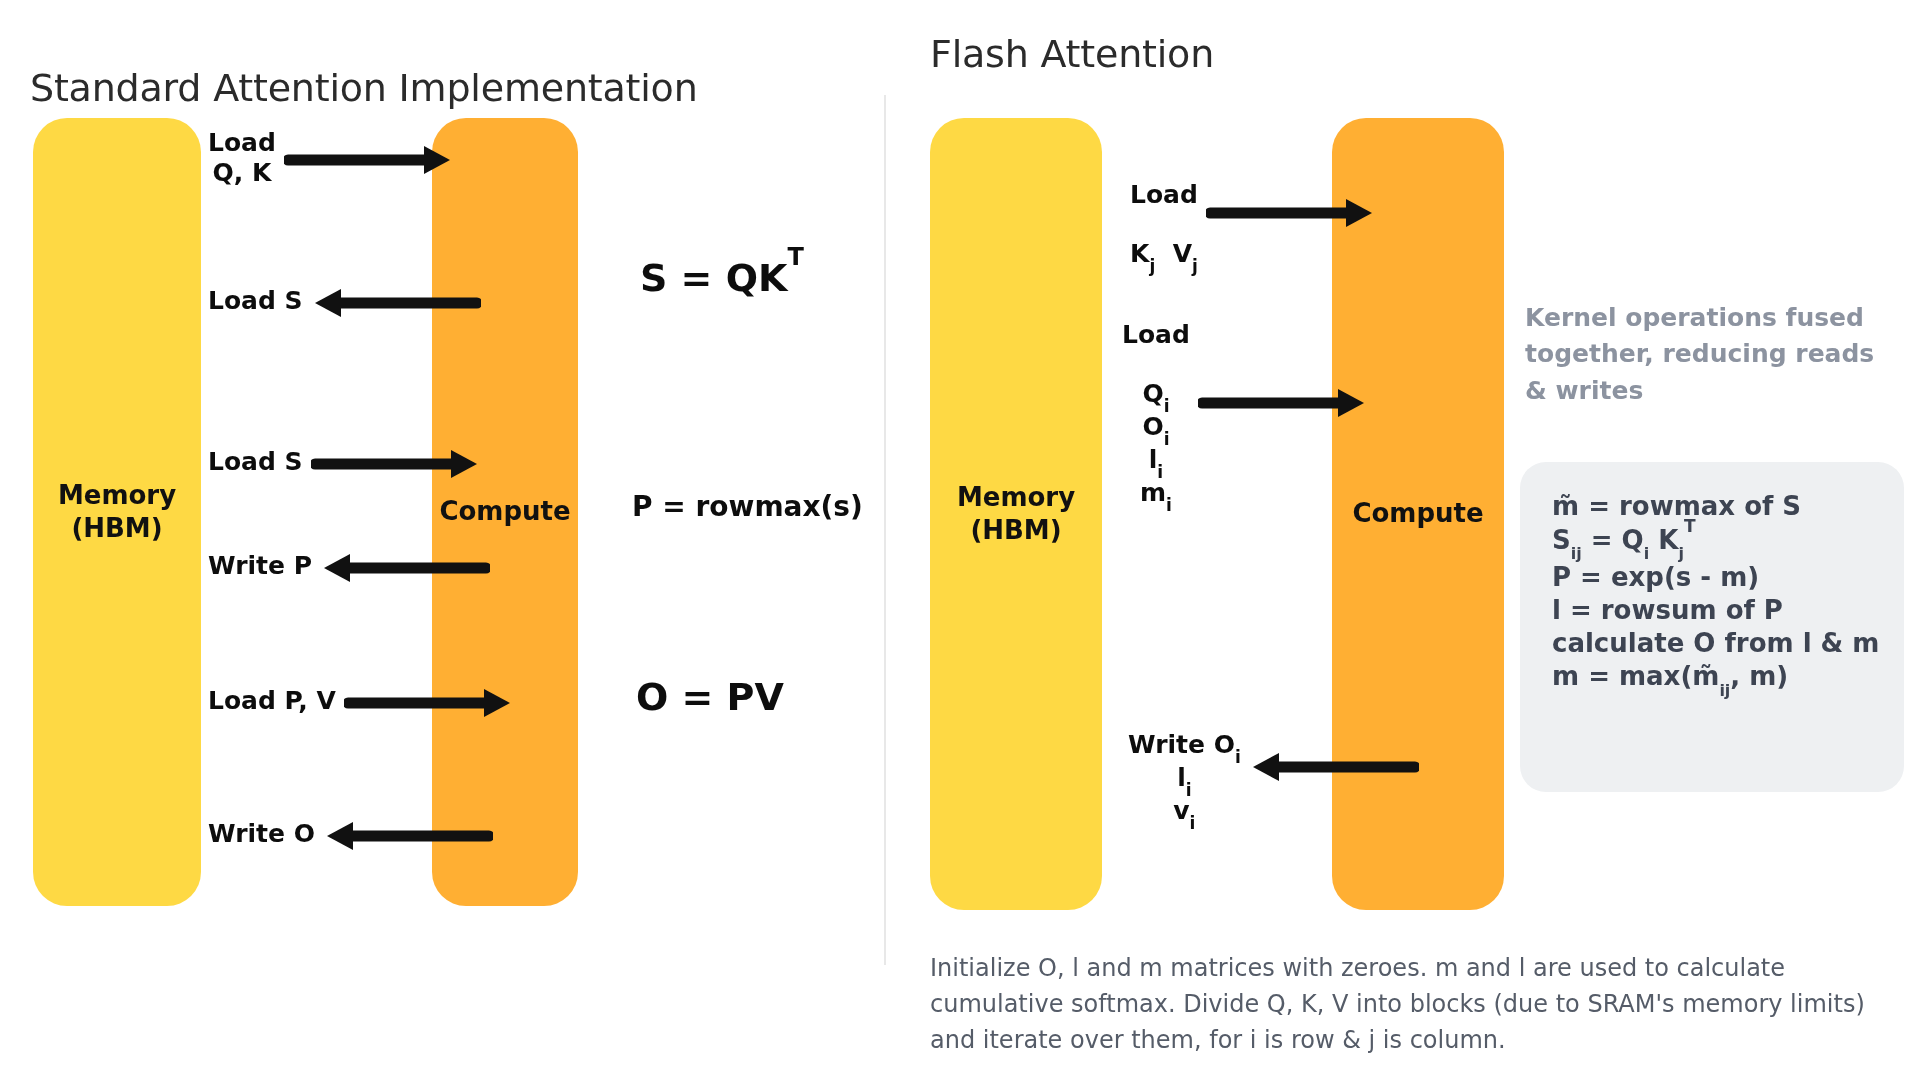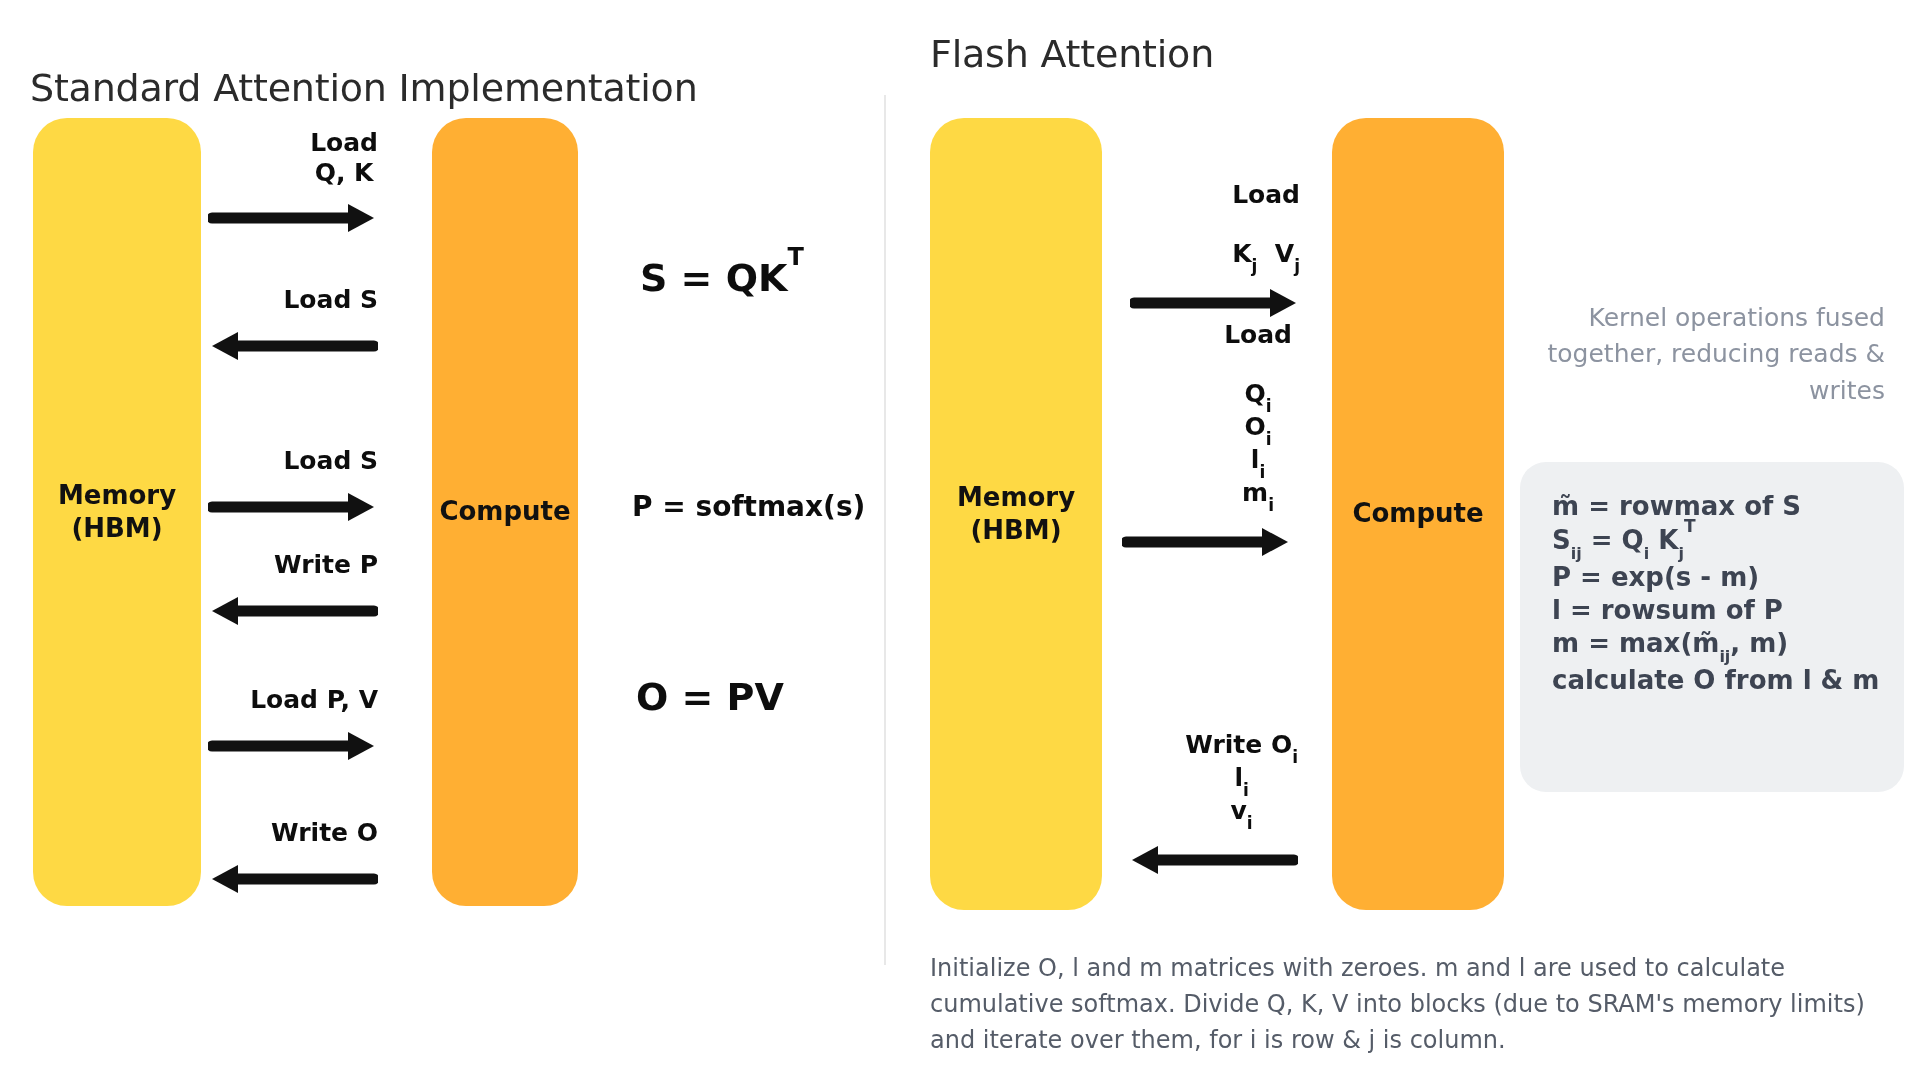--- a/index.html
+++ b/index.html
@@ -69,22 +69,22 @@
   }
   #compute-right {
     left: 1332px; top: 118px; width: 172px; height: 792px;
     background: #FFAF33;
   }
 
   
   .arrow-group {
     position: absolute;
     display: flex;
-    flex-direction: column;
-    align-items: flex-end;
+    flex-direction: row;
+    align-items: center;
     gap: 8px;
   }
   .arrow-label {
     font-family: "DejaVu Sans", sans-serif;
     font-weight: bold;
     font-size: 25px;
     color: #0d0d0d;
     text-align: center;
     line-height: 1.18;
     white-space: pre-line;
@@ -100,22 +100,21 @@
 
   
   #kernel-note {
     position: absolute;
     left: 1525px; top: 300px;
     width: 360px;
     font-family: "DejaVu Sans", sans-serif;
     font-size: 25px;
     line-height: 1.45;
     color: #8c93a0;
-    font-weight: 400;
-    text-align: right;
+    font-weight: 700;
   }
   #formula-box {
     position: absolute;
     left: 1520px; top: 462px;
     width: 384px; height: 330px;
     background: #eef0f2;
     border-radius: 26px;
   }
   #formula-list {
     position: absolute;
@@ -229,21 +228,21 @@
 <div class="arrow-group" style="left:208px; top:818px;">
   <div class="arrow-label">Write O</div>
   <svg class="arrow-svg" width="170" height="36" viewBox="0 0 170 36">
     <line x1="22" y1="18" x2="166" y2="18" stroke="#111" stroke-width="11" stroke-linecap="round"></line>
     <path d="M30 4 L4 18 L30 32 Z" fill="#111"></path>
   </svg>
 </div>
 
 <div class="formula" id="f-s"><span>S = QK</span><span class="sup">T</span></div>
 
-<div class="formula" id="f-p">P = softmax(s)</div>
+<div class="formula" id="f-p">P = rowmax(s)</div>
 
 <div class="formula" id="f-o">O = PV</div>
 
 <div class="divider"></div>
 
 <div class="panel-title" id="title-right">Flash Attention</div>
 
 <div class="block" id="mem-right">
   <div class="block-label">Memory
 (HBM)</div>
@@ -295,19 +294,19 @@
 <div id="formula-box"></div>
 <div id="formula-list">
   <div class="line">m̃ = rowmax of S</div>
   <div class="line">
     <span style="position:relative;">
       <span>S</span><span class="sub">ij</span><span> = Q</span><span class="sub">i</span><span> K</span><span class="sub">j</span><span class="sup">T</span>
     </span>
   </div>
   <div class="line">P = exp(s - m)</div>
   <div class="line">l = rowsum of P</div>
+  <div class="line">calculate O from l &amp; m</div>
   <div class="line">
     <span>m = max(m̃</span><span class="sub">ij</span><span>, m)</span>
   </div>
-  <div class="line">calculate O from l &amp; m</div>
 </div>
 
 <div id="caption">Initialize O, l and m matrices with zeroes. m and l are used to calculate cumulative softmax. Divide Q, K, V into blocks (due to SRAM's memory limits) and iterate over them, for i is row &amp; j is column.</div>
 
 </body></html>

